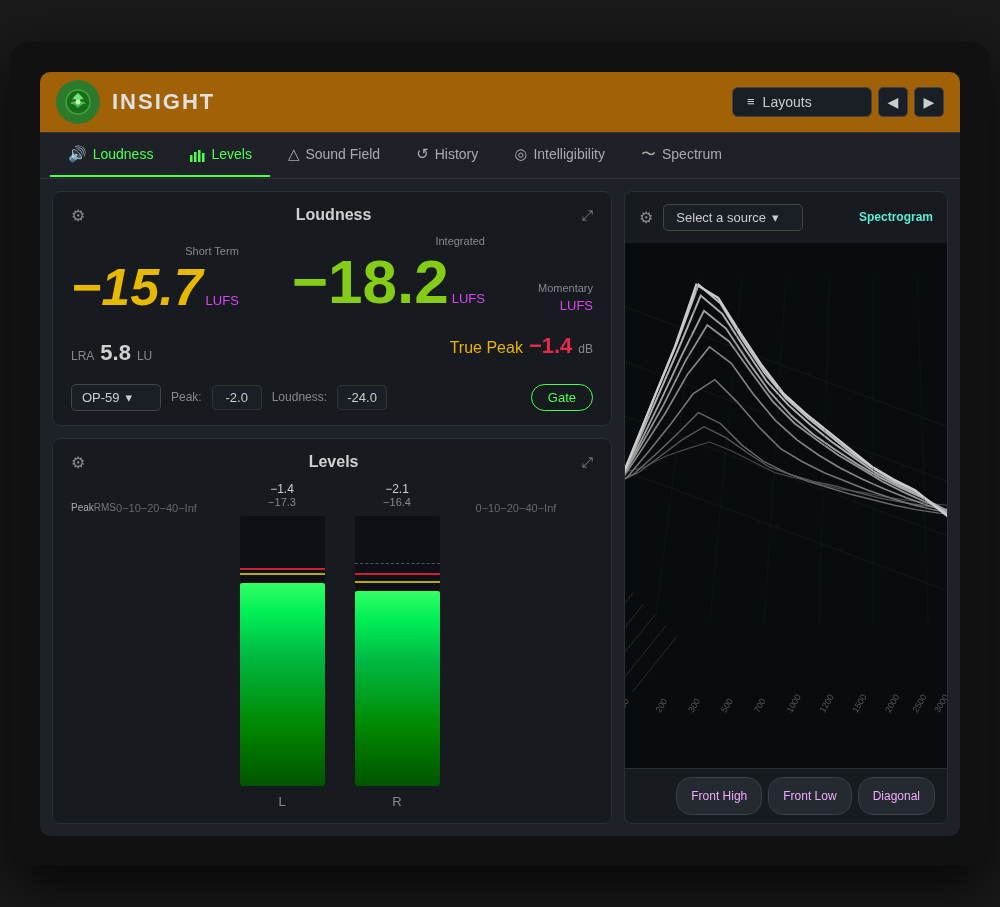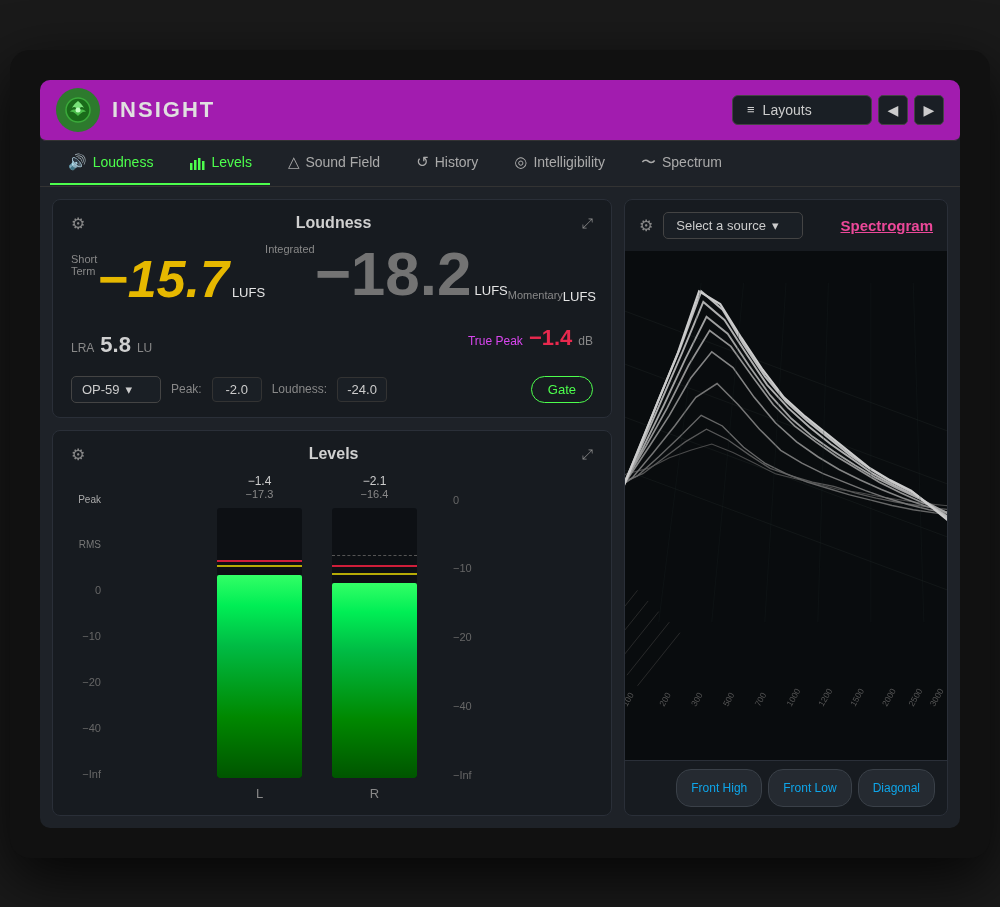--- a/index.html
+++ b/index.html
@@ -19,27 +19,26 @@
       width: 980px;
     }
     .app-container {
       background: #1e2228;
       border-radius: 10px;
       overflow: hidden;
       width: 100%;
     }
     
     .header {
-      background: #a21caf;
+      background: #a16207;
       display: flex;
       align-items: center;
       padding: 8px 16px;
       gap: 12px;
       border-bottom: 1px solid #333;
-      border-radius: 6px;
     }
     .logo-circle {
       width: 44px;
       height: 44px;
       background: #2d7a2d;
       border-radius: 50%;
       display: flex;
       align-items: center;
       justify-content: center;
       font-size: 22px;
@@ -154,63 +153,63 @@
       cursor: pointer;
     }
     .loudness-values {
       display: flex;
       justify-content: space-between;
       align-items: flex-end;
       margin-bottom: 8px;
     }
     .loudness-col {
       display: flex;
-      flex-direction: row;
-      align-items: flex-start;
+      flex-direction: column;
+      align-items: flex-end;
     }
     .loudness-label {
       color: #888;
       font-size: 11px;
       margin-bottom: 4px;
     }
     .loudness-value-row {
       display: flex;
       align-items: baseline;
       gap: 3px;
     }
     .loudness-big {
       font-size: 52px;
       font-weight: bold;
       line-height: 1;
     }
     .loudness-big.yellow { color: #e6b800; font-style: italic; }
-    .loudness-big.red { color: #737373; }
+    .loudness-big.red { color: #84cc16; }
     .loudness-big.yellow2 { color: #e6b800; }
     .loudness-unit {
       font-size: 13px;
-      color: #e5e5e5;
+      color: #d946ef;
     }
     .lra-row {
       display: flex;
       align-items: baseline;
       gap: 6px;
       margin-top: 19px;
       margin-bottom: 14px;
     }
     .lra-label { color: #888; font-size: 12px; }
     .lra-value { color: #d0d0d0; font-size: 22px; font-weight: bold; }
     .lra-unit { color: #888; font-size: 12px; }
     .true-peak-row {
       display: flex;
       align-items: baseline;
       gap: 6px;
       margin-top: 6px;
       margin-bottom: 14px;
     }
-    .true-peak-label { color: #d946ef; font-size: 12px; }
+    .true-peak-label { color: #eab308; font-size: 16px; }
     .true-peak-value { color: #e8294e; font-size: 22px; font-weight: bold; }
     .true-peak-unit { color: #888; font-size: 12px; text-align: right; }
     .loudness-bottom {
       display: flex;
       align-items: center;
       gap: 10px;
       margin-top: 4px;
     }
     .op-dropdown {
       background: #1a1f25;
@@ -249,21 +248,20 @@
     
     .levels-panel {
       background: #171b20;
       border-radius: 8px;
       padding: 14px 18px;
       border: 1px solid #2a2f38;
       flex: 1;
     }
     .level-axis {
       display: flex;
-      flex-direction: column;
       justify-content: space-between;
       color: #666;
       font-size: 11px;
       text-align: right;
       padding-right: 6px;
       padding-top: 20px;
       padding-bottom: 20px;
       min-width: 36px;
     }
     .level-bar-col {
@@ -316,44 +314,43 @@
       color: #ccc;
       padding: 5px 12px;
       font-size: 13px;
       display: flex;
       align-items: center;
       gap: 6px;
       cursor: pointer;
       min-width: 140px;
     }
     .spectrogram-title {
-      color: #ec4899;
-      font-size: 15px;
+      color: #5eead4;
+      font-size: 12px;
       font-weight: bold;
       margin-left: auto;
-      text-decoration: underline;
     }
     .spectrogram-area {
       flex: 1;
       position: relative;
       overflow: hidden;
     }
     .view-buttons {
       display: flex;
       gap: 0;
       padding: 8px 12px;
       border-top: 1px solid #2a2f38;
       justify-content: flex-end;
       gap: 6px;
     }
     .view-btn {
       background: #252a31;
       border: 1px solid #3a4048;
       border-radius: 15px;
-      color: #0ea5e9;
+      color: #f0abfc;
       padding: 11px 14px;
       font-size: 12px;
       cursor: pointer;
     }
     
     .spec-svg {
       width: 100%;
       height: 100%;
     }
     .peak-val { color: #ccc; font-size: 12px; }

